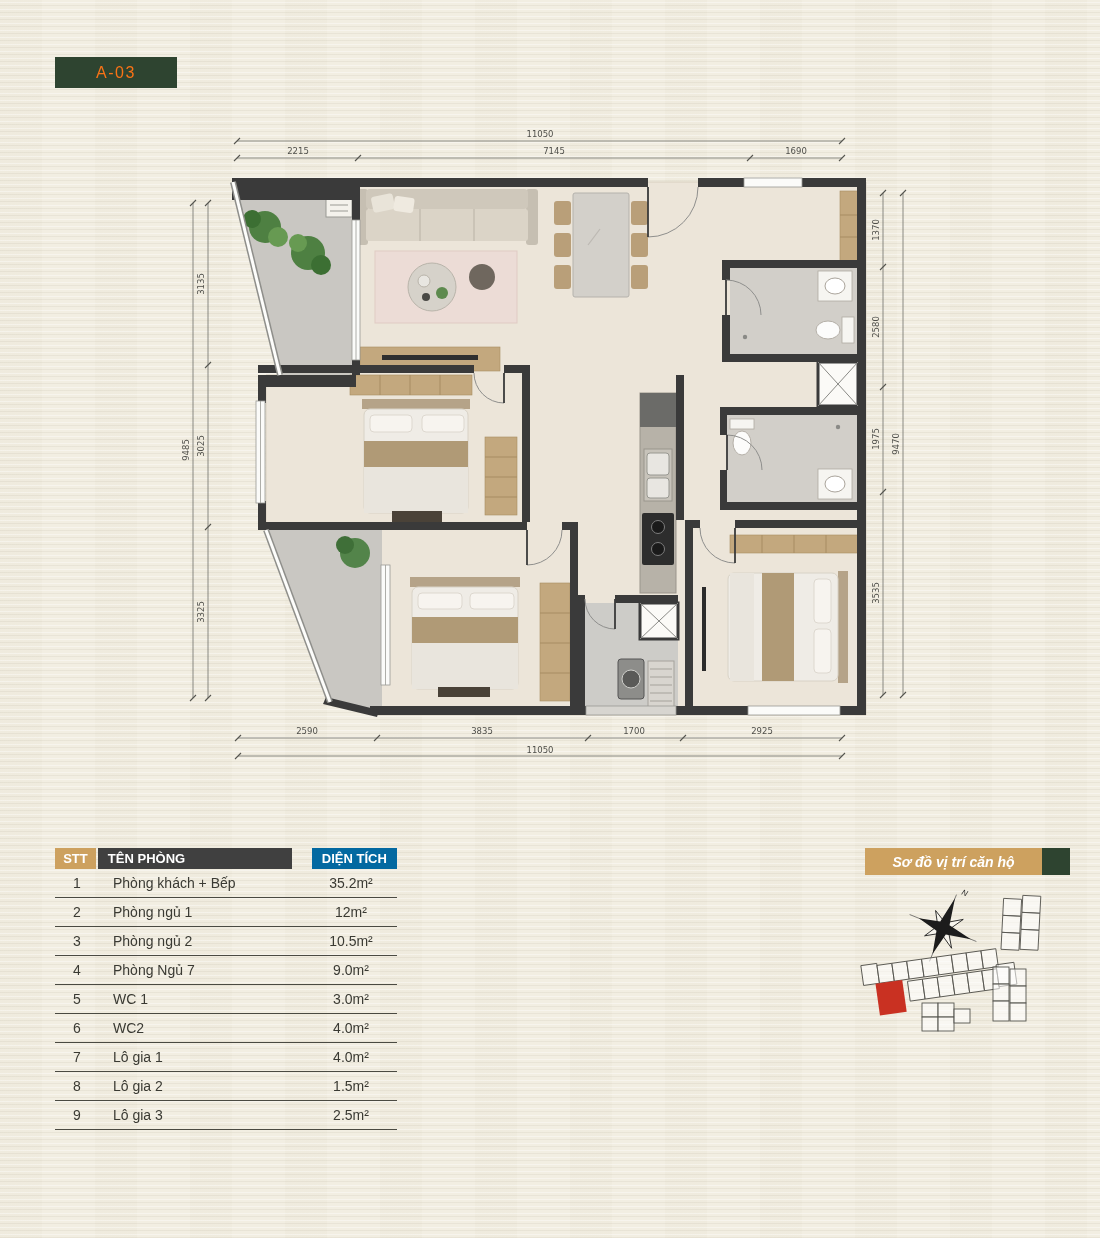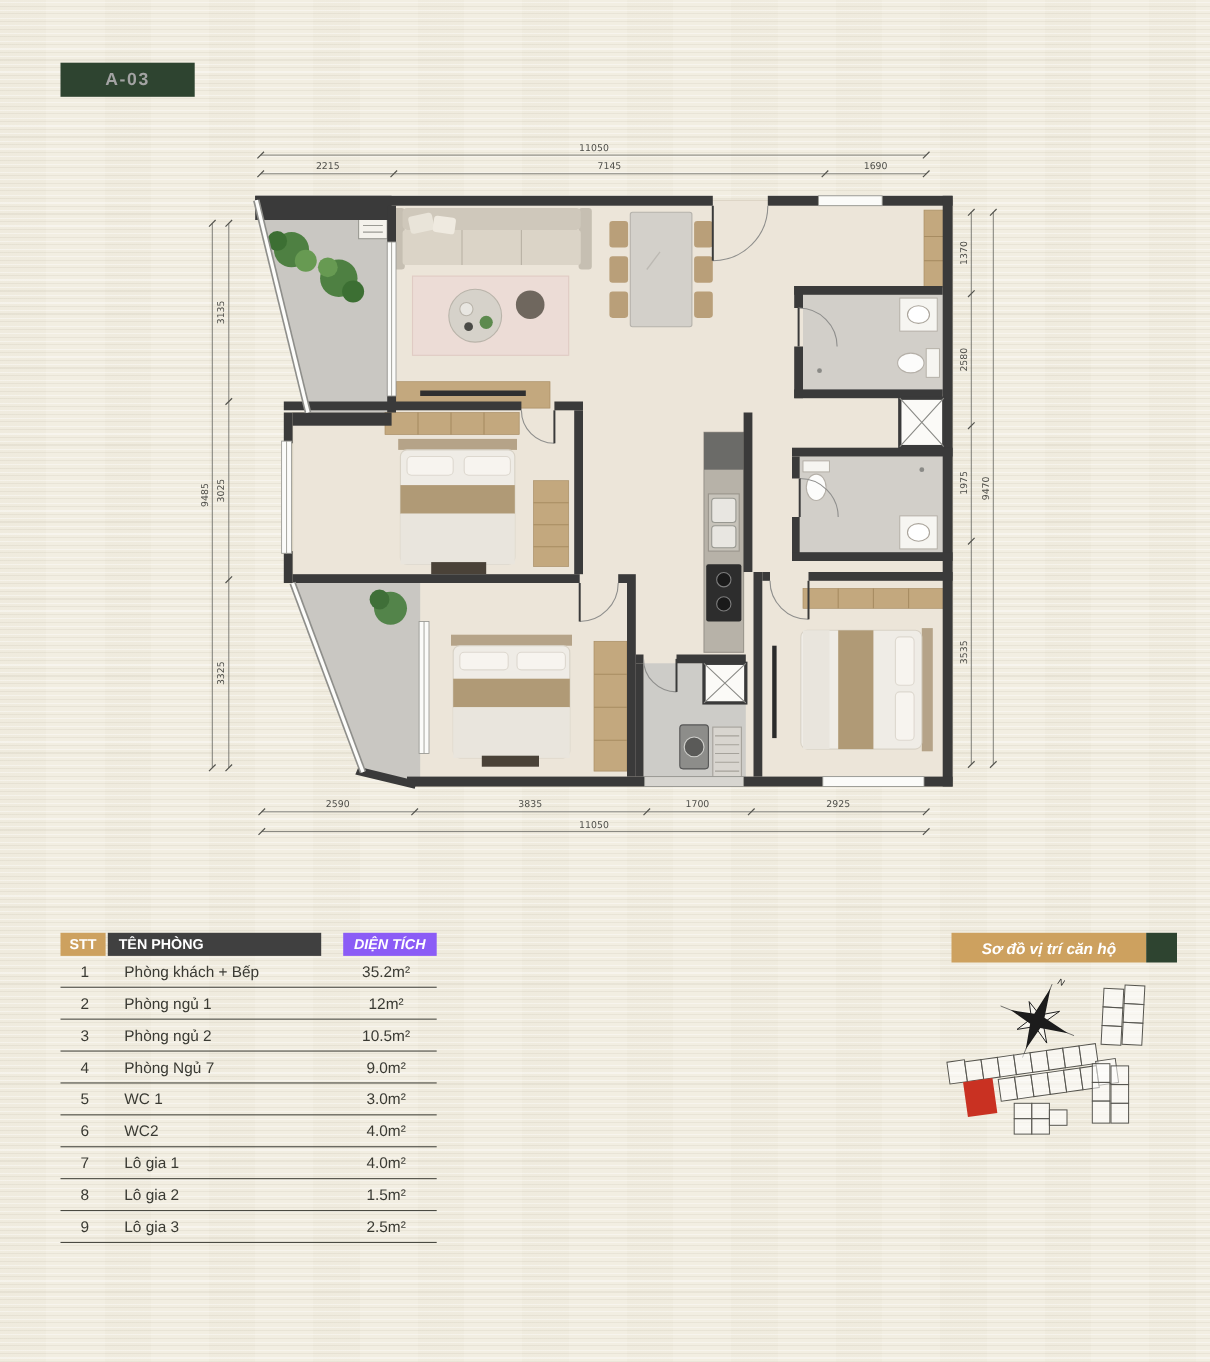--- a/index.html
+++ b/index.html
@@ -7,37 +7,37 @@
     width:1100px;height:1238px;position:relative;overflow:hidden;
     background-color:#f2eee2;
     background-image:
       repeating-linear-gradient(0deg, rgba(150,140,115,.10) 0 1px, rgba(255,255,255,0) 1px 3px, rgba(255,255,255,.38) 3px 4px, rgba(255,255,255,0) 4px 7px),
       repeating-linear-gradient(90deg, rgba(190,180,150,.05) 0 42px, rgba(255,255,255,0) 42px 95px);
     font-family:"Liberation Sans",sans-serif;
   }
   .banner{position:absolute;display:flex;}
   .banner .tan{background:#cda15f;color:#fff;font-weight:bold;font-style:italic;
     display:flex;align-items:center;justify-content:center;}
-  .banner .green{background:#2e4430;color:#a3a3a3;font-weight:bold;
+  .banner .green{background:#2e4430;color:#f97316;font-weight:normal;
     display:flex;align-items:center;justify-content:center;letter-spacing:1.5px;}
   #main-banner{left:55px;top:57px;height:31px;}
   #main-banner .tan{width:223px;font-size:15px;}
   #main-banner .green{width:122px;font-size:16px;}
   #site-banner{left:865px;top:848px;height:27px;}
   #site-banner .tan{width:177px;font-size:14px;}
   #site-banner .green{width:28px;}
   .plan-svg{position:absolute;left:170px;top:125px;width:750px;height:650px;}
   .map-svg{position:absolute;left:850px;top:885px;width:250px;height:185px;}
   
   .room-table{position:absolute;left:55px;top:848px;width:342px;color:#3a3a33;font-size:14px;}
   .thead{display:flex;height:21px;font-weight:bold;color:#fff;font-size:13px;}
   .th{display:flex;align-items:center;}
   .th-stt{width:44px;background:#cda15f;justify-content:center;}
   .th-name{width:198px;background:#404040;margin-left:2px;padding-left:10px;}
-  .th-area{width:92px;background:#8b5cf6;margin-left:20px;justify-content:center;font-style:italic;}
+  .th-area{width:92px;background:#0369a1;margin-left:20px;justify-content:center;}
   .trow{display:flex;align-items:center;height:28px;border-bottom:1.5px solid #4a4a42;}
   .trow.last{border-bottom:none;}
   .c-no{width:44px;text-align:center;}
   .c-name{flex:1;padding-left:14px;}
   .c-area{width:92px;text-align:center;}
   .dim{font-family:"DejaVu Sans",sans-serif;font-size:8.5px;fill:#4f4f4a;}
   .dimline{stroke:#6f6f6a;stroke-width:.8;fill:none;}
   .tick{stroke:#55554f;stroke-width:1.1;fill:none;}
   .doorarc{stroke:#8f8f8d;stroke-width:1;fill:none;}
   .leaf{stroke:#3a3a3a;stroke-width:1.8;fill:none;}

